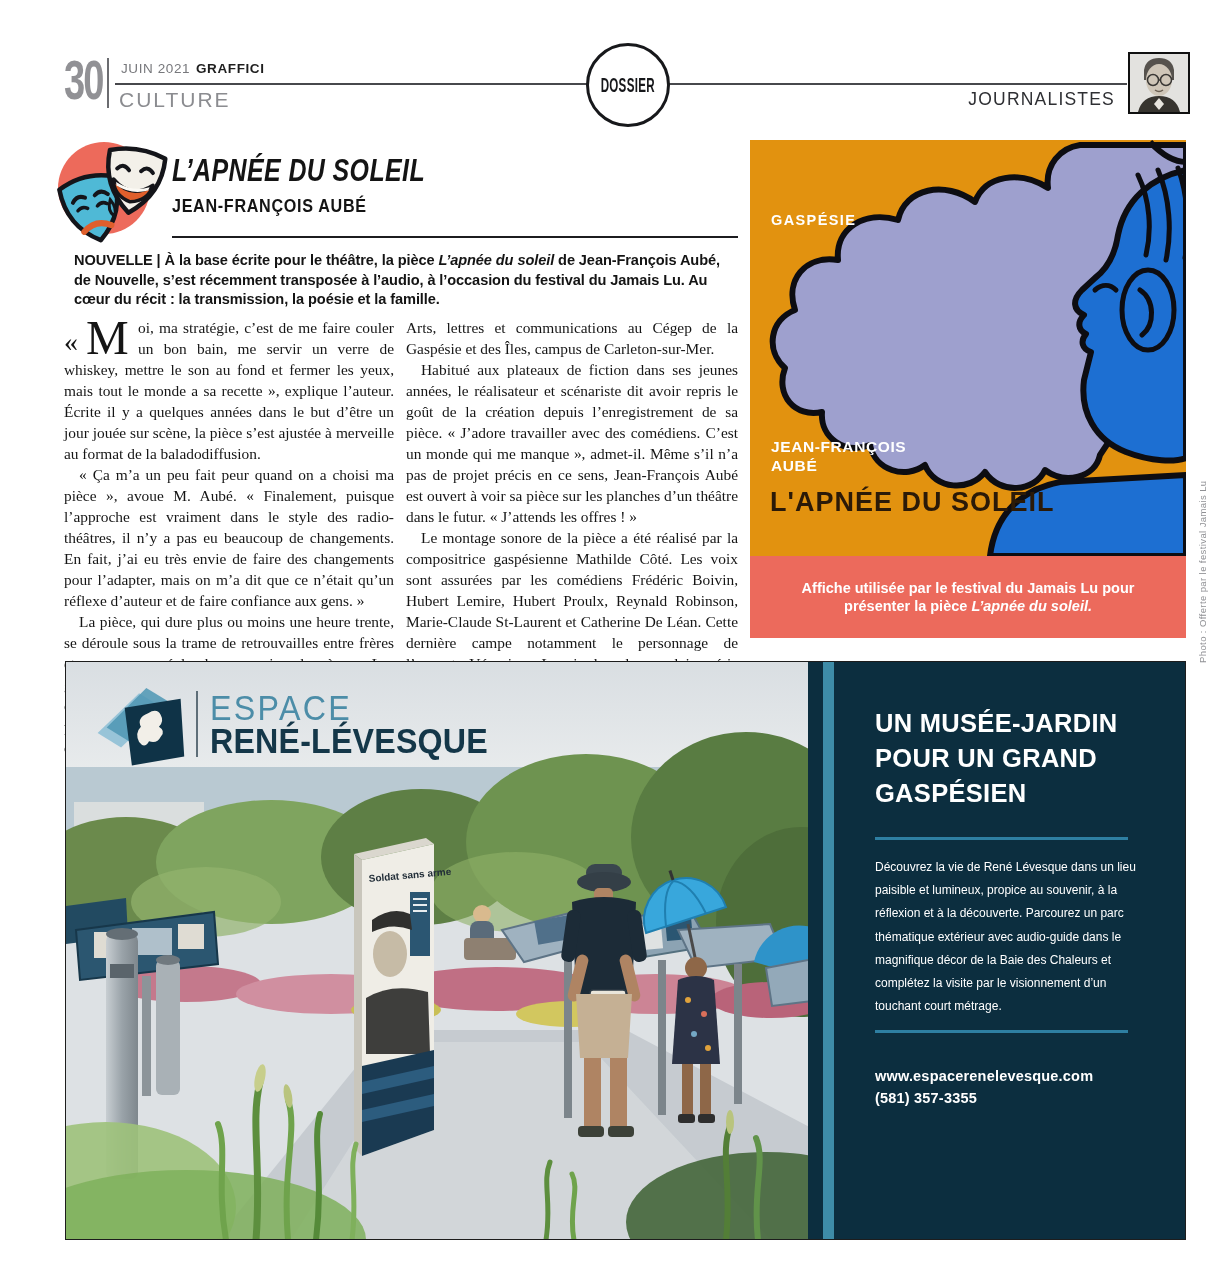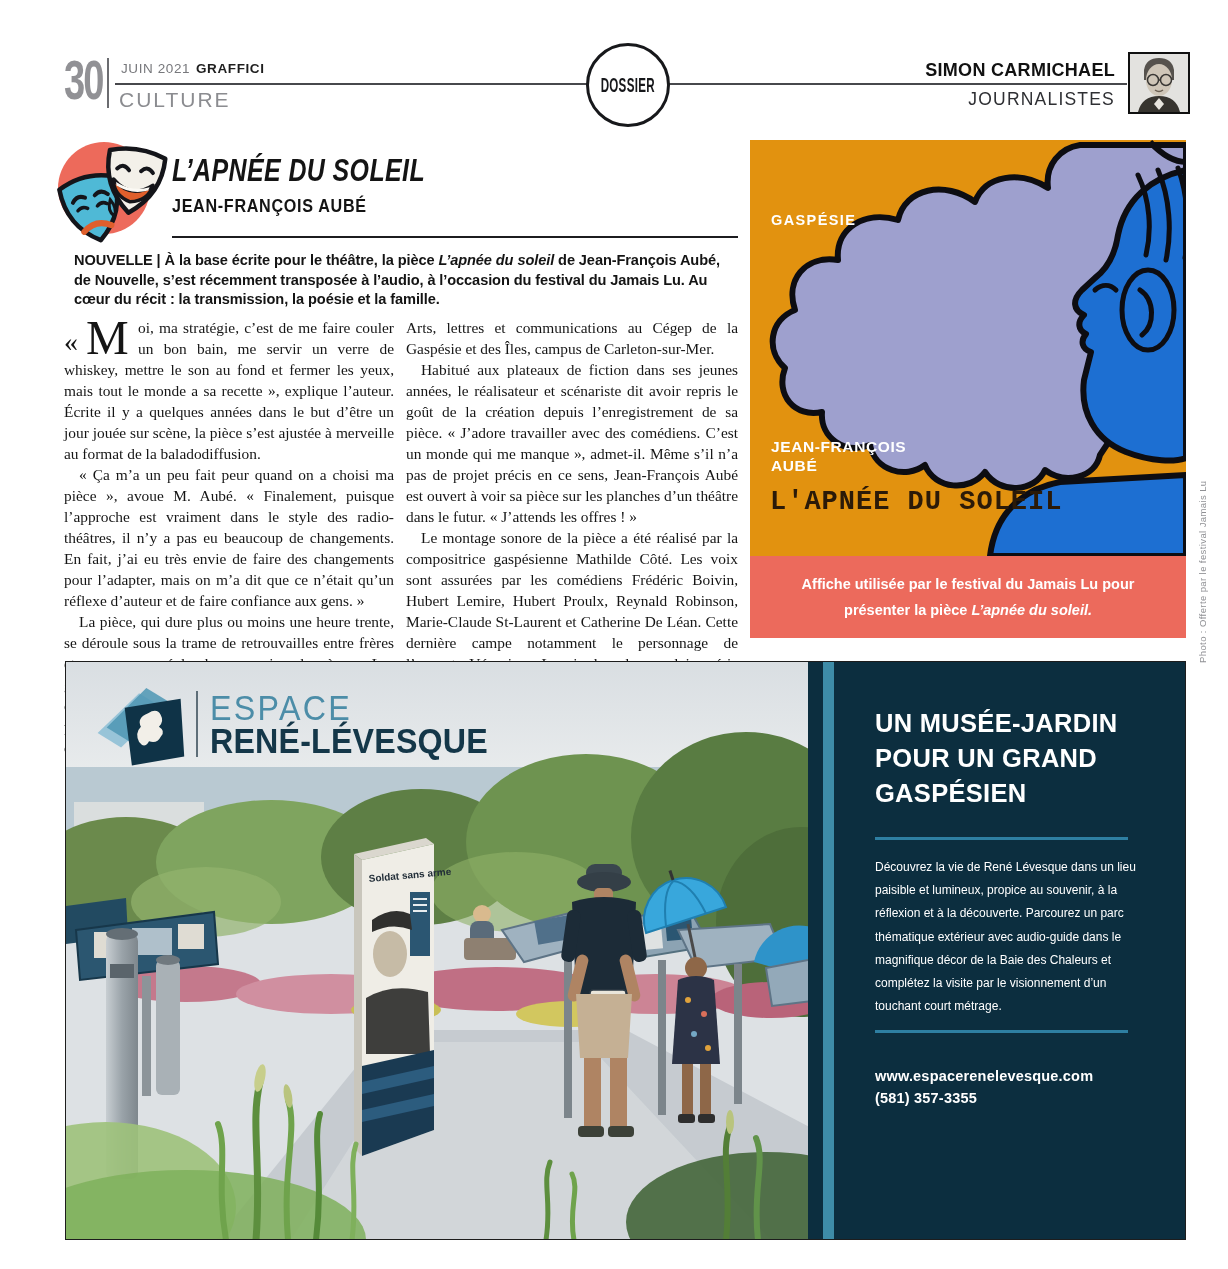--- a/index.html
+++ b/index.html
@@ -37,22 +37,22 @@
   .col .it{font-style:italic}
   .dc{float:left;width:74px;height:42px;display:flex;align-items:flex-end;padding-bottom:2px}
   .dc .guill{font-size:28px;line-height:30px;margin-right:8px;font-family:"Liberation Serif",serif}
   .dc .dcap{font-size:48px;line-height:38px;font-family:"Liberation Serif","DejaVu Serif",serif}
 
   
   .poster{left:750px;top:140px;width:436px;height:416px;background:#E2920F;overflow:hidden}
   .poster svg{position:absolute;left:0;top:0}
   .poster-region{position:absolute;left:21px;top:72px;color:#fff;font-size:14.5px;font-weight:700;letter-spacing:1.4px}
   .poster-author{position:absolute;left:21px;top:297px;color:#fff;font-size:15.5px;font-weight:700;line-height:19px;letter-spacing:.6px}
-  .poster-title{position:absolute;left:20px;top:347px;color:#2B1A08;font-size:27px;font-weight:700;font-family:Liberation Mono, monospace;letter-spacing:1px}
-  .caption{left:750px;top:556px;width:436px;height:82px;background:#EC6A5C;color:#fff;display:flex;align-items:center;justify-content:center;text-align:center;font-weight:700;font-size:14.5px;line-height:26px;padding:0 36px}
+  .poster-title{position:absolute;left:20px;top:347px;color:#2B1A08;font-size:27px;font-weight:700;font-family:Liberation Sans, sans-serif;letter-spacing:1px}
+  .caption{left:750px;top:556px;width:436px;height:82px;background:#EC6A5C;color:#fff;display:flex;align-items:center;justify-content:center;text-align:center;font-weight:700;font-size:14.5px;line-height:18px;padding:0 36px}
   .caption .it{font-style:italic}
   .credit{left:1197px;top:448px;height:215px;writing-mode:vertical-rl;transform:rotate(180deg);font-size:9.5px;color:#8F9094;letter-spacing:.4px;white-space:nowrap}
 
   
   .ad{left:65px;top:661px;width:1121px;height:579px;border:1px solid #1d1d1d;display:flex}
   .ad-photo{position:relative;width:753px;height:100%;overflow:hidden;background:#DDE1E4}
   .ad-photo>svg{display:block}
   .logo{position:absolute;left:28px;top:14px;display:flex;align-items:center}
   .logo-sep{width:2px;height:66px;background:#5E6E78;margin:0 12px 0 10px}
   .logo-l1{font-size:35px;color:#4C8DA8;letter-spacing:2.5px;font-weight:400;transform:scaleX(.92);transform-origin:left center;line-height:36px}
@@ -73,21 +73,20 @@
 
   <div class="abs pagenum">30</div>
   <div class="abs pagenum-bar"></div>
   <div class="abs issue">JUIN 2021</div>
   <div class="abs brand">GRAFFICI</div>
   <div class="abs header-line"></div>
   <div class="abs section">CULTURE</div>
   <div class="abs stamp">
     <span>DOSSIER</span>
   </div>
-  <div class="abs byline-name">SIMON CARMICHAEL</div>
   <div class="abs byline-role">JOURNALISTES</div>
   <div class="abs portrait">
     <svg width="58" height="58" viewBox="0 0 58 58">
       <rect width="58" height="58" fill="#E3E2DF"></rect>
       <path d="M14 16 Q16 4 29 4 Q42 4 44 16 L44 26 L14 26 Z" fill="#56524D"></path>
       <ellipse cx="29" cy="26" rx="13" ry="16" fill="#CFC6B8"></ellipse>
       <circle cx="23" cy="26" r="5.5" fill="none" stroke="#3A3835" stroke-width="1.5"></circle>
       <circle cx="36" cy="26" r="5.5" fill="none" stroke="#3A3835" stroke-width="1.5"></circle>
       <line x1="28.5" y1="26" x2="30.5" y2="26" stroke="#3A3835" stroke-width="1.5"></line>
       <path d="M25 36 Q29 39 33 36" stroke="#6B5F52" stroke-width="1.5" fill="none"></path>

